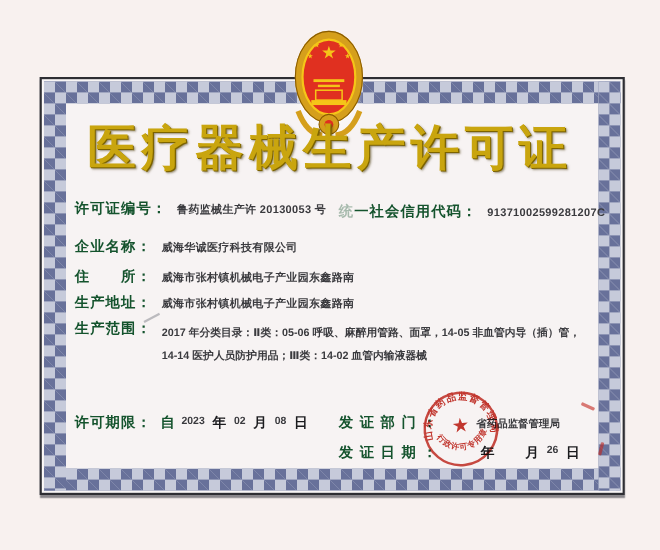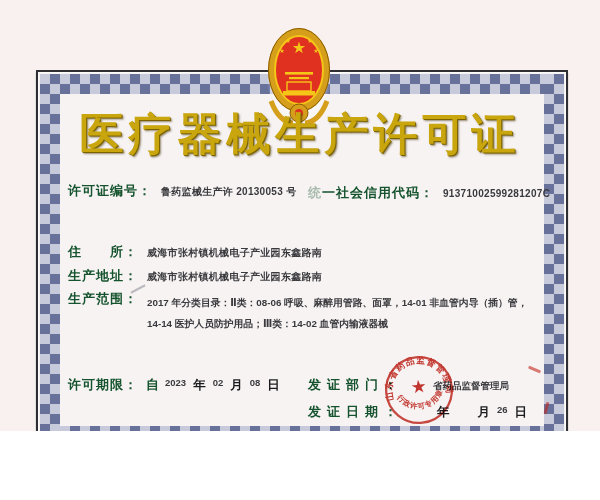--- a/index.html
+++ b/index.html
@@ -1,17 +1,17 @@
 <!DOCTYPE html>
 <html><head>
 <meta charset="utf-8">
 <style>
   html,body{margin:0;padding:0;}
   .page{
-    position:relative; width:600px; height:431px; overflow:hidden;
+    position:relative; width:600px; height:500px; overflow:hidden;
     background:#f8f1ef;
     font-family:"Liberation Sans","DejaVu Sans",sans-serif;
     color:#1b1b1e;
   }
   
   .cert{
     position:absolute; left:36px; top:70px; width:528px; height:376px;
     background:#f7f3f3;
     border:2px solid #2e2e33;
     box-shadow:0 3px 1px rgba(45,45,55,.55), inset 0 0 0 1px #fbfafa;
@@ -110,28 +110,31 @@
       <path d="M4 76 Q12 97 26 98" stroke="#d59f1c" stroke-width="5" fill="none"></path>
       <path d="M60 76 Q52 97 38 98" stroke="#d59f1c" stroke-width="5" fill="none"></path>
     </svg>
   </div>
 
   <div class="title">医疗器械生产许可证</div>
 
   <div class="row" style="left:68px;top:181px">
     <span class="lbl">许可证编号：</span><span class="val">鲁药监械生产许 20130053 号</span>
   </div>
+  <div class="row" style="left:68px;top:215px">
+    <span class="lbl">企业名称：</span><span class="val">威海华诚医疗科技有限公司</span>
+  </div>
   <div class="row" style="left:68px;top:242px">
     <span class="lbl">住　　所：</span><span class="val">威海市张村镇机械电子产业园东鑫路南</span>
   </div>
   <div class="row" style="left:68px;top:266px">
     <span class="lbl">生产地址：</span><span class="val">威海市张村镇机械电子产业园东鑫路南</span>
   </div>
   <div class="row" style="left:68px;top:290px">
-    <span class="lbl scope-lbl">生产范围：</span><span class="scope-col"><span class="scope-line">2017 年分类目录：Ⅱ类：08-06 呼吸、麻醉用管路、面罩，14-01 非血管内导（插）管，</span><br><span class="scope-line">14-14 医护人员防护用品；Ⅲ类：14-02 血管内输液器械</span></span>
+    <span class="lbl scope-lbl">生产范围：</span><span class="scope-col"><span class="scope-line">2017 年分类目录：Ⅱ类：05-06 呼吸、麻醉用管路、面罩，14-05 非血管内导（插）管，</span><br><span class="scope-line">14-14 医护人员防护用品；Ⅲ类：14-02 血管内输液器械</span></span>
   </div>
   <div class="pen-mark"></div>
 
   <div class="row" style="left:308px;top:183px">
     <span class="lbl faded">统</span><span class="lbl">一社会信用代码：</span><span class="val">91371002599281207C</span>
   </div>
 
   <div class="row" style="left:68px;top:375px">
     <span class="lbl">许可期限：</span><span class="lbl gap-s">自</span><span class="num">2023</span><span class="unit">年</span><span class="num">02</span><span class="unit">月</span><span class="num">08</span><span class="unit">日</span>
   </div>

